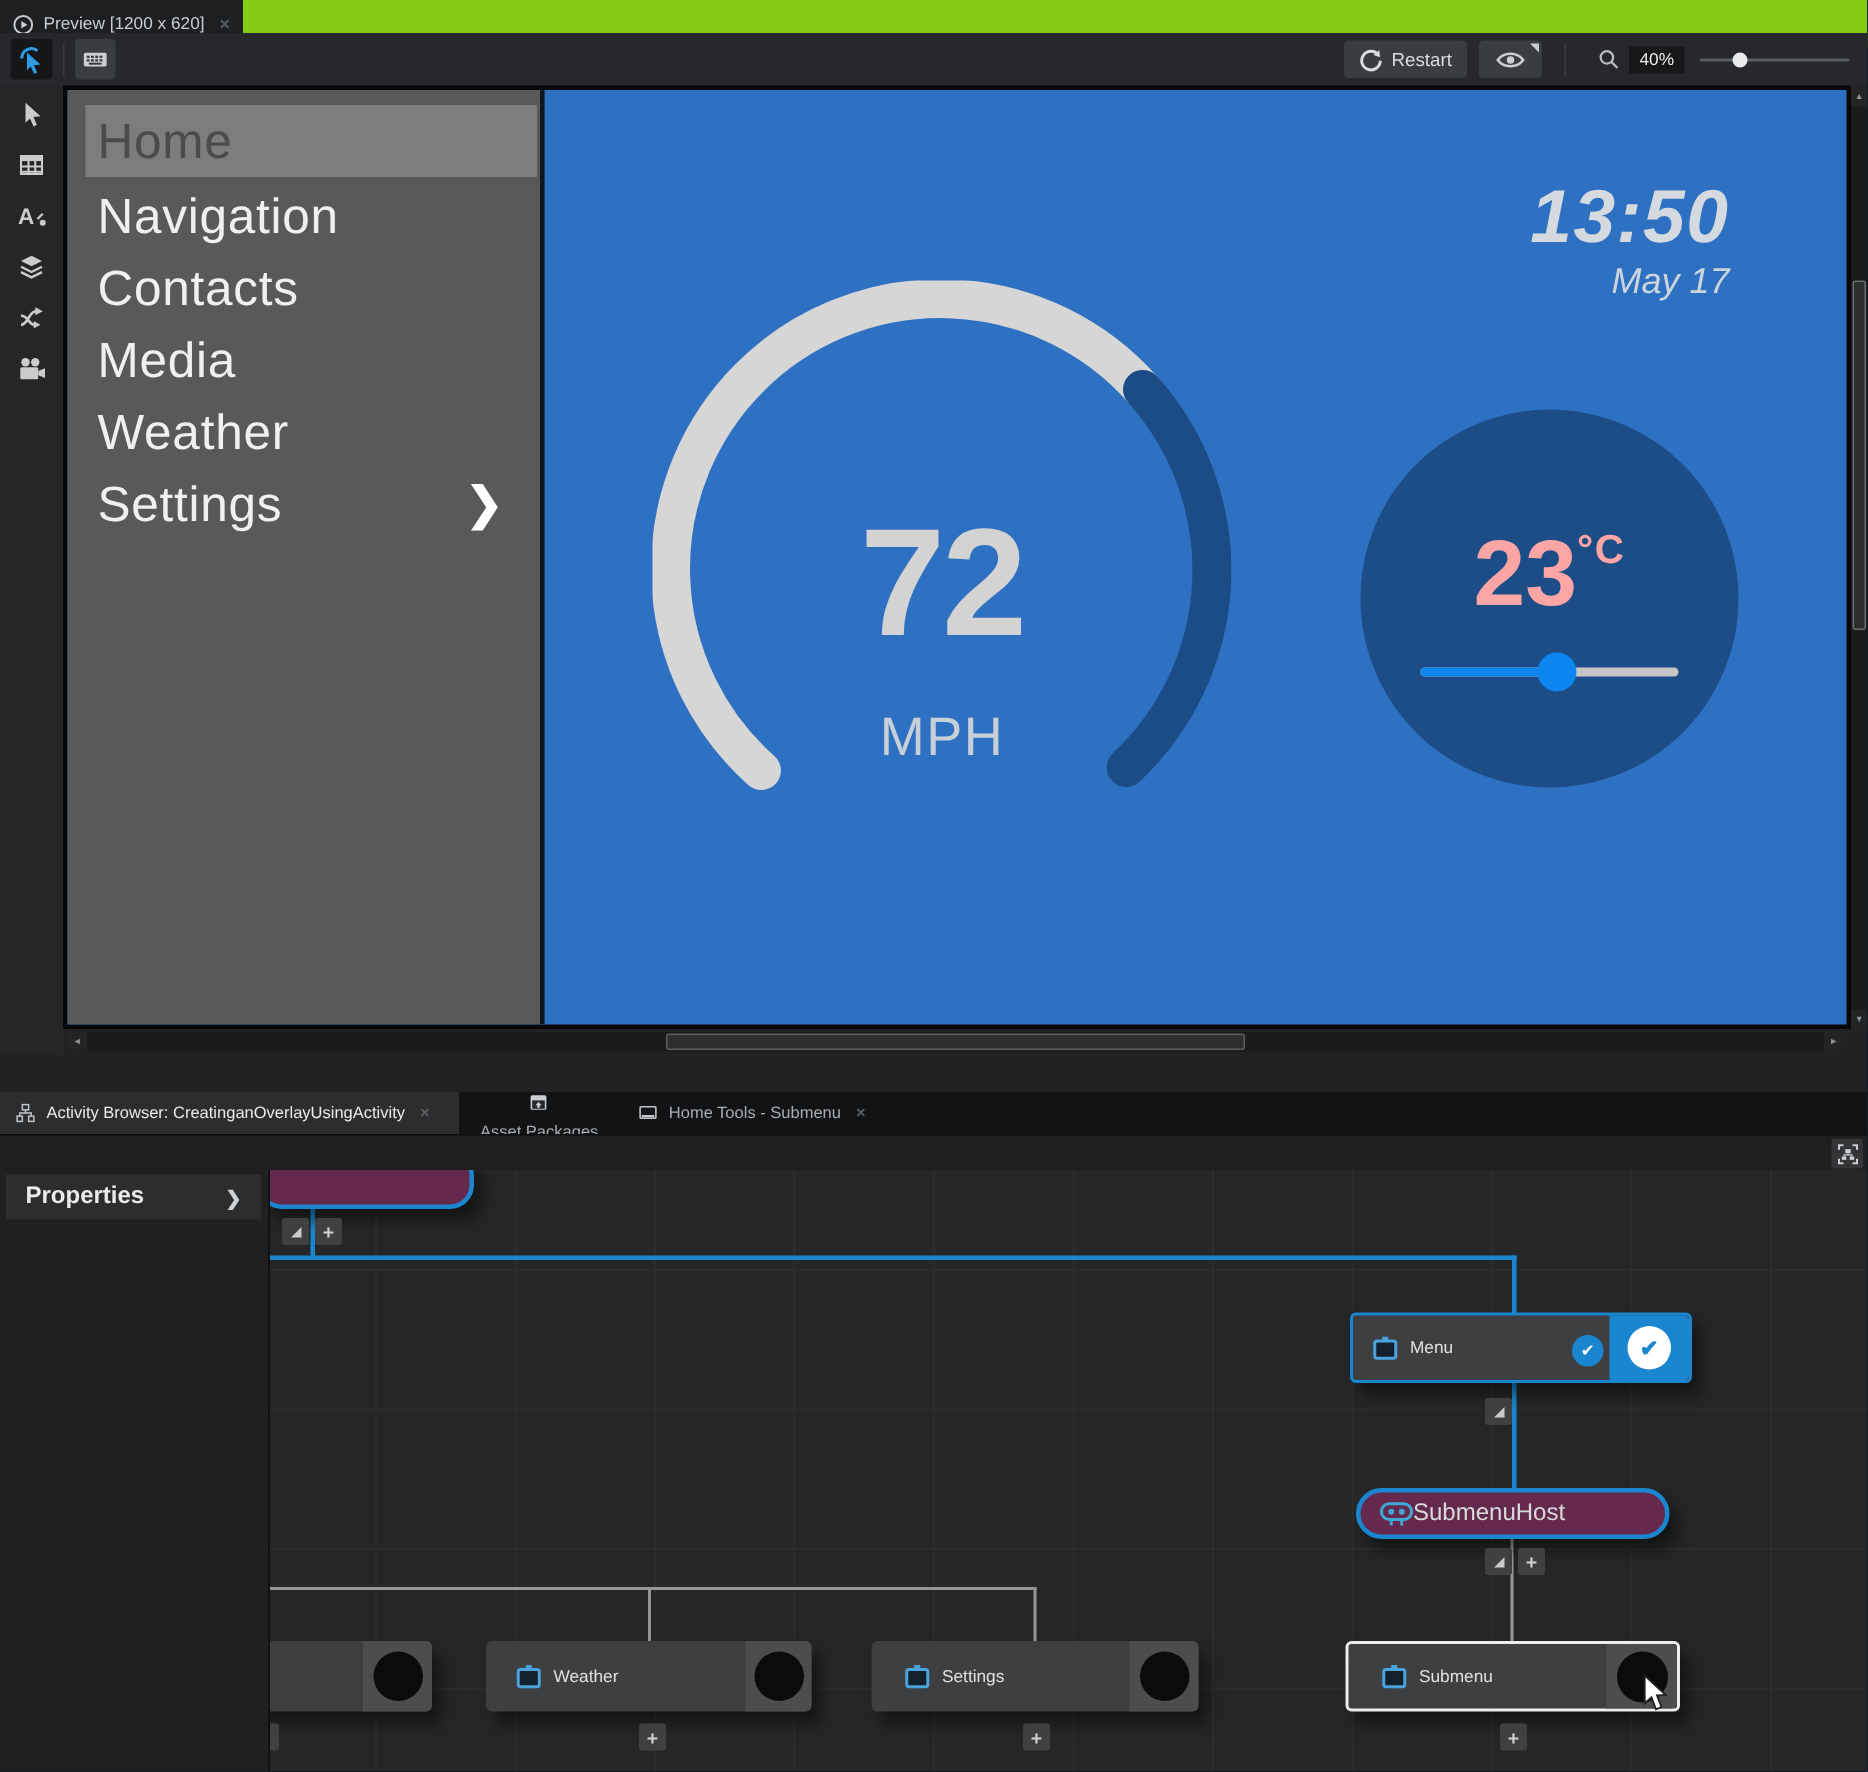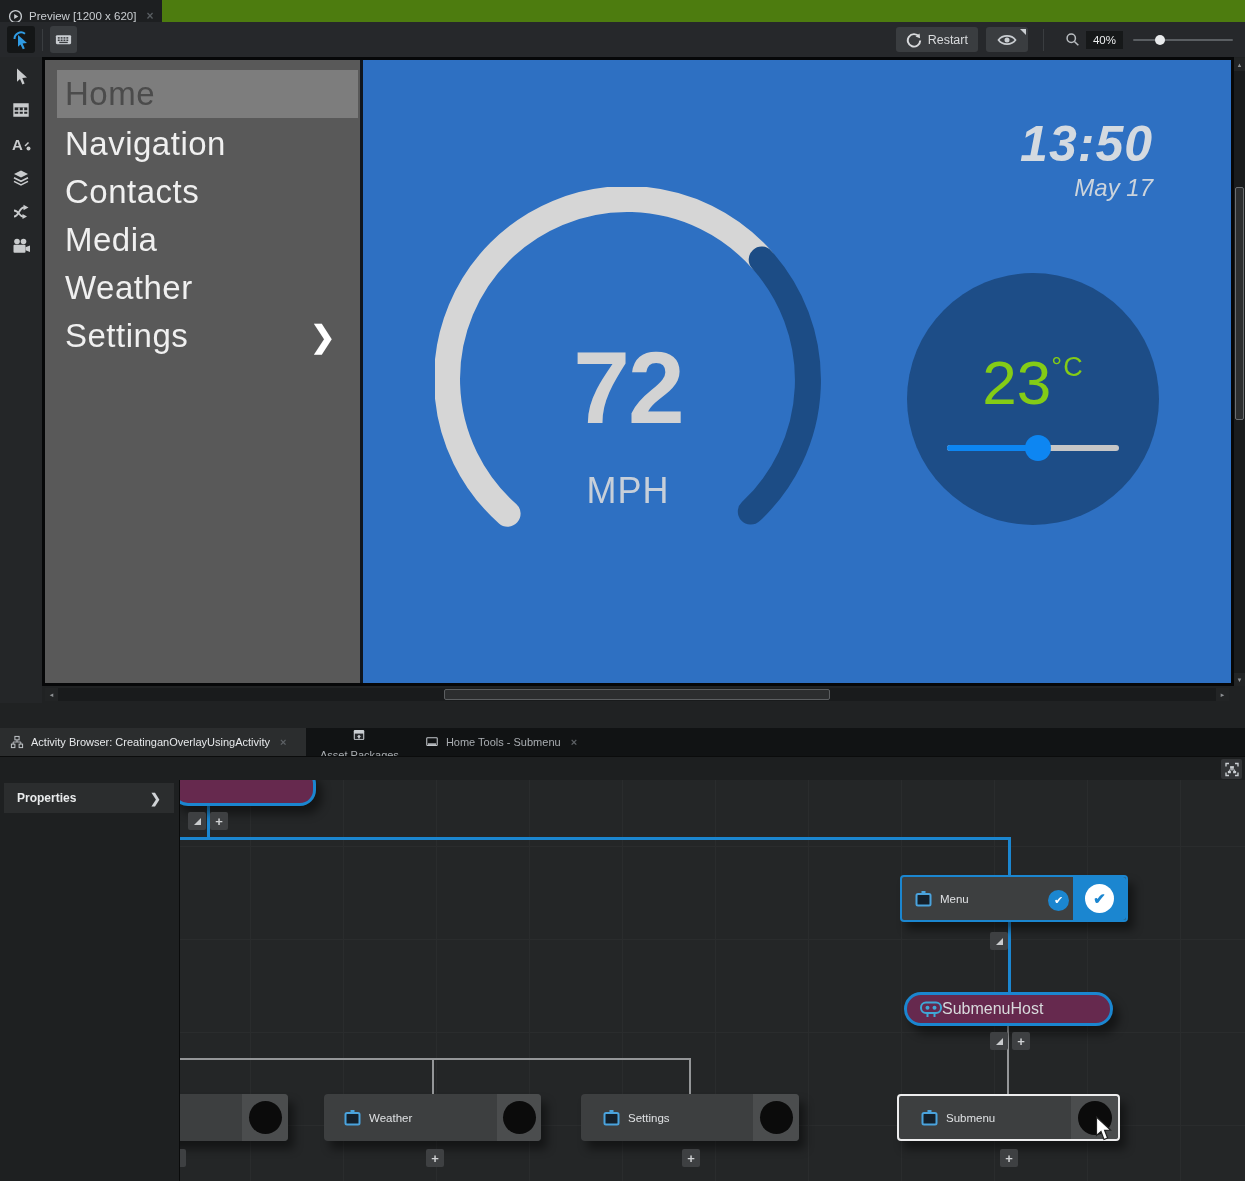--- a/index.html
+++ b/index.html
@@ -2,21 +2,21 @@
 <html><head>
 <meta charset="utf-8">
 <style>
   * { margin:0; padding:0; box-sizing:border-box; }
   html,body { background:#000; }
   .app{ position:relative; width:1245px; height:1181px; background:#202223;
         font-family:"Liberation Sans",sans-serif; overflow:hidden; color:#d8dadc; }
   svg{ display:block; }
 
   
-  .ttabbar{ position:absolute; left:0; top:0; width:100%; height:32px; background:#4d7c0f; display:flex; }
+  .ttabbar{ position:absolute; left:0; top:0; width:100%; height:32px; background:#84cc16; display:flex; }
   .ttab{ display:flex; align-items:center; gap:6px; padding:0 9px 0 8px; background:#1d1f21; color:#c9cdd1; font-size:11.5px; }
   .tclose{ color:#585d61; font-size:12px; font-weight:bold; margin-left:4px; }
 
   
   .ptoolbar{ position:absolute; left:0; top:22px; width:100%; height:35px; background:#26282b; display:flex; align-items:center; }
   .toolbtn{ height:27px; border-radius:3px; display:flex; align-items:center; justify-content:center; }
   .btn-pointer{ width:28px; margin-left:7px; background:#141617; }
   .vdiv{ width:1px; height:22px; background:#3a3d40; margin:0 7px; }
   .btn-keyboard{ width:27px; background:#3a3d40; }
   .tb-right{ position:absolute; right:8px; top:4px; height:27px; display:flex; align-items:center; gap:8px; }
@@ -45,21 +45,21 @@
   .bluearea{ position:relative; flex:1; }
   .clock{ position:absolute; top:58px; right:78px; text-align:right;font-style:italic; }
   .clock .time{ font-size:50px; font-weight:bold; color:#d4dae0; letter-spacing:1px; line-height:52px; }
   .clock .date{ font-size:24px; color:#ccd4dc; margin-top:4px; }
   .gauge{ position:absolute; left:72px; top:127px; width:386px; height:386px; }
   .gauge .val{ position:absolute; left:0; top:143px; width:100%; text-align:center;
                font-size:102px; font-weight:bold; color:#d3d3d3; letter-spacing:-2px; }
   .gauge .unit{ position:absolute; left:0; top:283px; width:100%; text-align:center;
                 font-size:36px; color:#c7cfd9; letter-spacing:1px; }
   .temp{ position:absolute; left:544px; top:213px; width:252px; height:252px; border-radius:50%; background:#1d4d87; }
-  .temp .tval{ position:absolute; top:74px; width:100%; text-align:center; font-size:62px; font-weight:normal; color:#84cc16; }
+  .temp .tval{ position:absolute; top:74px; width:100%; text-align:center; font-size:62px; font-weight:bold; color:#fca5a5; }
   .temp .tval sup{ font-size:27px; vertical-align:28px; letter-spacing:1px; }
   .tslider{ position:absolute; left:40px; top:172px; width:172px; height:6px; background:#c6c6c6; border-radius:3px; }
   .tsfill{ position:absolute; left:0; top:0; height:6px; width:91px; background:#0d86f2; border-radius:3px; }
   .tsthumb{ position:absolute; left:78px; top:-10px; width:26px; height:26px; border-radius:50%; background:#0d86f2; }
 
   
   .vscroll{ position:absolute; left:1234px; top:58px; width:11px; height:628px; background:#191b1c; }
   .vscroll .arr{ position:absolute; left:0; width:11px; height:13px; background:#222425; color:#8d9093; font-size:6px;
                  display:flex; align-items:center; justify-content:center; }
   .vthumb{ position:absolute; left:1px; top:129px; width:9px; height:233px; background:#2c2e2f; border:1px solid #6b6e70; border-radius:2px; }
@@ -77,21 +77,21 @@
   
   .panetools{ position:absolute; left:0; top:756px; width:100%; height:24px; background:#1d1f20; border-top:1px solid #0b0c0c; }
   .fitbtn{ position:absolute; right:3px; top:2px; width:21px; height:20px; background:#333537; border-radius:2px;
            display:flex; align-items:center; justify-content:center; }
 
   
   .lower{ position:absolute; left:0; top:780px; width:1245px; height:401px; }
   .propcol{ position:absolute; left:0; top:0; width:180px; height:100%; background:#1e2021; border-right:1px solid #0a0b0b; }
   .prophdr{ position:absolute; left:4px; top:3px; width:170px; height:30px; background:#2b2d2e;
             display:flex; align-items:center; justify-content:space-between; padding:0 13px; }
-  .prophdr .t{ font-size:12px; font-weight:bold; color:#e9ebec; }
+  .prophdr .t{ font-size:16px; font-weight:bold; color:#e9ebec; }
   .prophdr .c{ font-size:13px; font-weight:bold; color:#d0d3d6; }
 
   .graph{ position:absolute; left:180px; top:0; width:1065px; height:100%; background:#242627; overflow:hidden;
           background-image:linear-gradient(#2a2c2d 1px, transparent 1px),
                            linear-gradient(90deg,#2a2c2d 1px, transparent 1px);
           background-size:93px 93px; background-position:70px 66px; }
   .cline{ position:absolute; background:#1b86d0; z-index:1; }
   .gline{ position:absolute; background:#949698; z-index:1; }
   .gnode{ position:absolute; height:47px; background:#3d3f40; border-radius:4px; z-index:2;
           display:flex; align-items:center; box-shadow:6px 8px 10px rgba(0,0,0,.45); }

